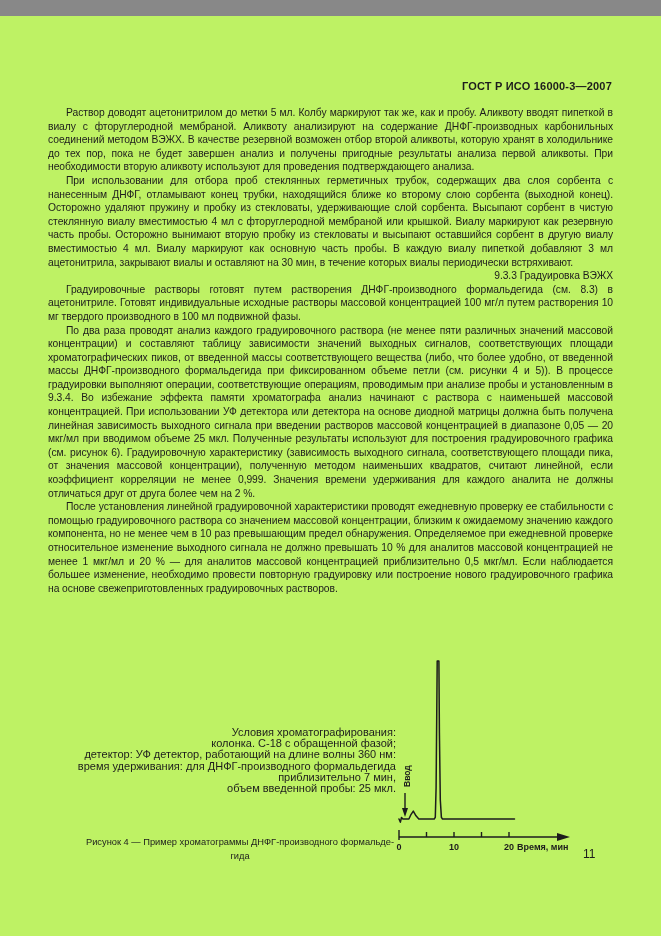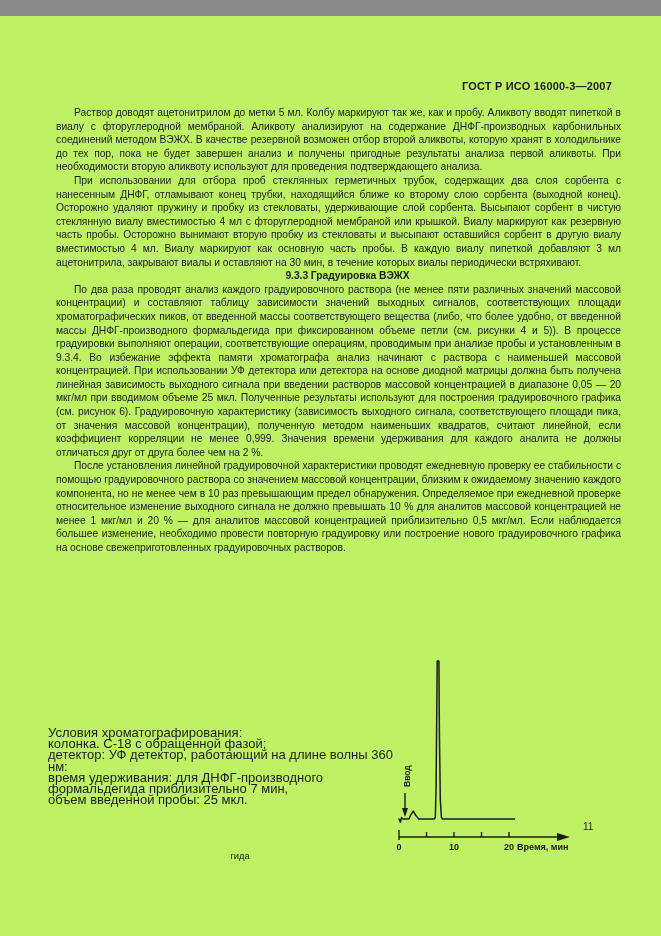--- a/index.html
+++ b/index.html
@@ -14,66 +14,67 @@
   }
   .doc-header{
     position:absolute;
     top:64px;right:49px;
     font-size:11px;font-weight:bold;
     letter-spacing:0.2px;
     white-space:nowrap;
   }
   .content{
     position:absolute;
-    left:56px;top:90px;width:565px;
+    left:48px;top:90px;width:565px;
     font-size:10.3px;line-height:13.6px;
     text-align:justify;
     letter-spacing:-0.05px;
   }
   .content p{margin:0;text-indent:18px;}
   .content .section-heading{
-    margin:0;text-indent:18px;font-weight:bold;
-    text-align:center;
+    margin:0;text-indent:18px;font-weight:normal;
+    text-align:right;
   }
   .conditions{
     position:absolute;
     left:48px;top:711px;width:348px;
-    font-size:13px;line-height:11.2px;
-    text-align:left;
+    font-size:11px;line-height:11.2px;
+    text-align:right;
   }
   .conditions div{margin:0;}
   .fig-caption{
     position:absolute;
     left:48px;top:820px;width:384px;
     font-size:9.3px;line-height:13.5px;
     text-align:center;
   }
   .chrom{
     position:absolute;
     left:380px;top:633px;
     width:200px;height:215px;
   }
   .chrom svg{display:block;width:200px;height:215px;}
   .page-number{
     position:absolute;
-    top:805px;left:583px;
-    font-size:10px;
+    top:831px;left:583px;
+    font-size:12px;
   }
 </style>
 </head>
 <body>
 
 <div class="page">
 
   <div class="doc-header">ГОСТ Р ИСО 16000-3—2007</div>
 
   <div class="content">
     <p>Раствор доводят ацетонитрилом до метки 5 мл. Колбу маркируют так же, как и пробу. Аликвоту вводят пипеткой в виалу с фторуглеродной мембраной. Аликвоту анализируют на содержание ДНФГ-производных карбонильных соединений методом ВЭЖХ. В качестве резервной возможен отбор второй аликвоты, которую хранят в холодильнике до тех пор, пока не будет завершен анализ и получены пригодные результаты анализа первой аликвоты. При необходимости вторую аликвоту используют для проведения подтверждающего анализа.</p>
     <p>При использовании для отбора проб стеклянных герметичных трубок, содержащих два слоя сорбента с нанесенным ДНФГ, отламывают конец трубки, находящийся ближе ко второму слою сорбента (выходной конец). Осторожно удаляют пружину и пробку из стекловаты, удерживающие слой сорбента. Высыпают сорбент в чистую стеклянную виалу вместимостью 4 мл с фторуглеродной мембраной или крышкой. Виалу маркируют как резервную часть пробы. Осторожно вынимают вторую пробку из стекловаты и высыпают оставшийся сорбент в другую виалу вместимостью 4 мл. Виалу маркируют как основную часть пробы. В каждую виалу пипеткой добавляют 3 мл ацетонитрила, закрывают виалы и оставляют на 30 мин, в течение которых виалы периодически встряхивают.</p>
     <p class="section-heading">9.3.3 Градуировка ВЭЖХ</p>
+    <p>Градуировочные растворы готовят путем растворения ДНФГ-производного формальдегида (см. 8.3) в ацетонитриле. Готовят индивидуальные исходные растворы массовой концентрацией 100 мг/л путем растворения 10 мг твердого производного в 100 мл подвижной фазы.</p>
     <p>По два раза проводят анализ каждого градуировочного раствора (не менее пяти различных значений массовой концентрации) и составляют таблицу зависимости значений выходных сигналов, соответствующих площади хроматографических пиков, от введенной массы соответствующего вещества (либо, что более удобно, от введенной массы ДНФГ-производного формальдегида при фиксированном объеме петли (см. рисунки 4 и 5)). В процессе градуировки выполняют операции, соответствующие операциям, проводимым при анализе пробы и установленным в 9.3.4. Во избежание эффекта памяти хроматографа анализ начинают с раствора с наименьшей массовой концентрацией. При использовании УФ детектора или детектора на основе диодной матрицы должна быть получена линейная зависимость выходного сигнала при введении растворов массовой концентрацией в диапазоне 0,05 — 20 мкг/мл при вводимом объеме 25 мкл. Полученные результаты используют для построения градуировочного графика (см. рисунок 6). Градуировочную характеристику (зависимость выходного сигнала, соответствующего площади пика, от значения массовой концентрации), полученную методом наименьших квадратов, считают линейной, если коэффициент корреляции не менее 0,999. Значения времени удерживания для каждого аналита не должны отличаться друг от друга более чем на 2 %.</p>
     <p>После установления линейной градуировочной характеристики проводят ежедневную проверку ее стабильности с помощью градуировочного раствора со значением массовой концентрации, близким к ожидаемому значению каждого компонента, но не менее чем в 10 раз превышающим предел обнаружения. Определяемое при ежедневной проверке относительное изменение выходного сигнала не должно превышать 10 % для аналитов массовой концентрацией не менее 1 мкг/мл и 20 % — для аналитов массовой концентрацией приблизительно 0,5 мкг/мл. Если наблюдается большее изменение, необходимо провести повторную градуировку или построение нового градуировочного графика на основе свежеприготовленных градуировочных растворов.</p>
   </div>
 
   <div class="conditions">
       <div>Условия хроматографирования:</div>
       <div>колонка.  С-18 с обращенной фазой;</div>
       <div>детектор:  УФ детектор, работающий на длине волны 360 нм:</div>
       <div>время удерживания:  для ДНФГ-производного формальдегида приблизительно 7 мин,</div>
       <div>объем введенной пробы:  25 мкл.</div>
@@ -101,19 +102,19 @@
       <g>
           <text x="19" y="201" text-anchor="middle" font-size="9" font-weight="bold" fill="#1c1c1c" font-family="Liberation Sans, sans-serif">0</text>
           <text x="74" y="201" text-anchor="middle" font-size="9" font-weight="bold" fill="#1c1c1c" font-family="Liberation Sans, sans-serif">10</text>
           <text x="129" y="201" text-anchor="middle" font-size="9" font-weight="bold" fill="#1c1c1c" font-family="Liberation Sans, sans-serif">20</text>
         </g>
       <text x="137" y="201" font-size="9" font-weight="bold" fill="#1c1c1c" font-family="Liberation Sans, sans-serif">Время, мин</text>
     </svg>
   </div>
 
   <div class="fig-caption">
-    <br>
+    <span>Рисунок 4 — Пример хроматограммы ДНФГ-производного формальде-</span><br>
     <span>гида</span>
   </div>
 
   <div class="page-number">11</div>
 
 </div>
 
 </body></html>

